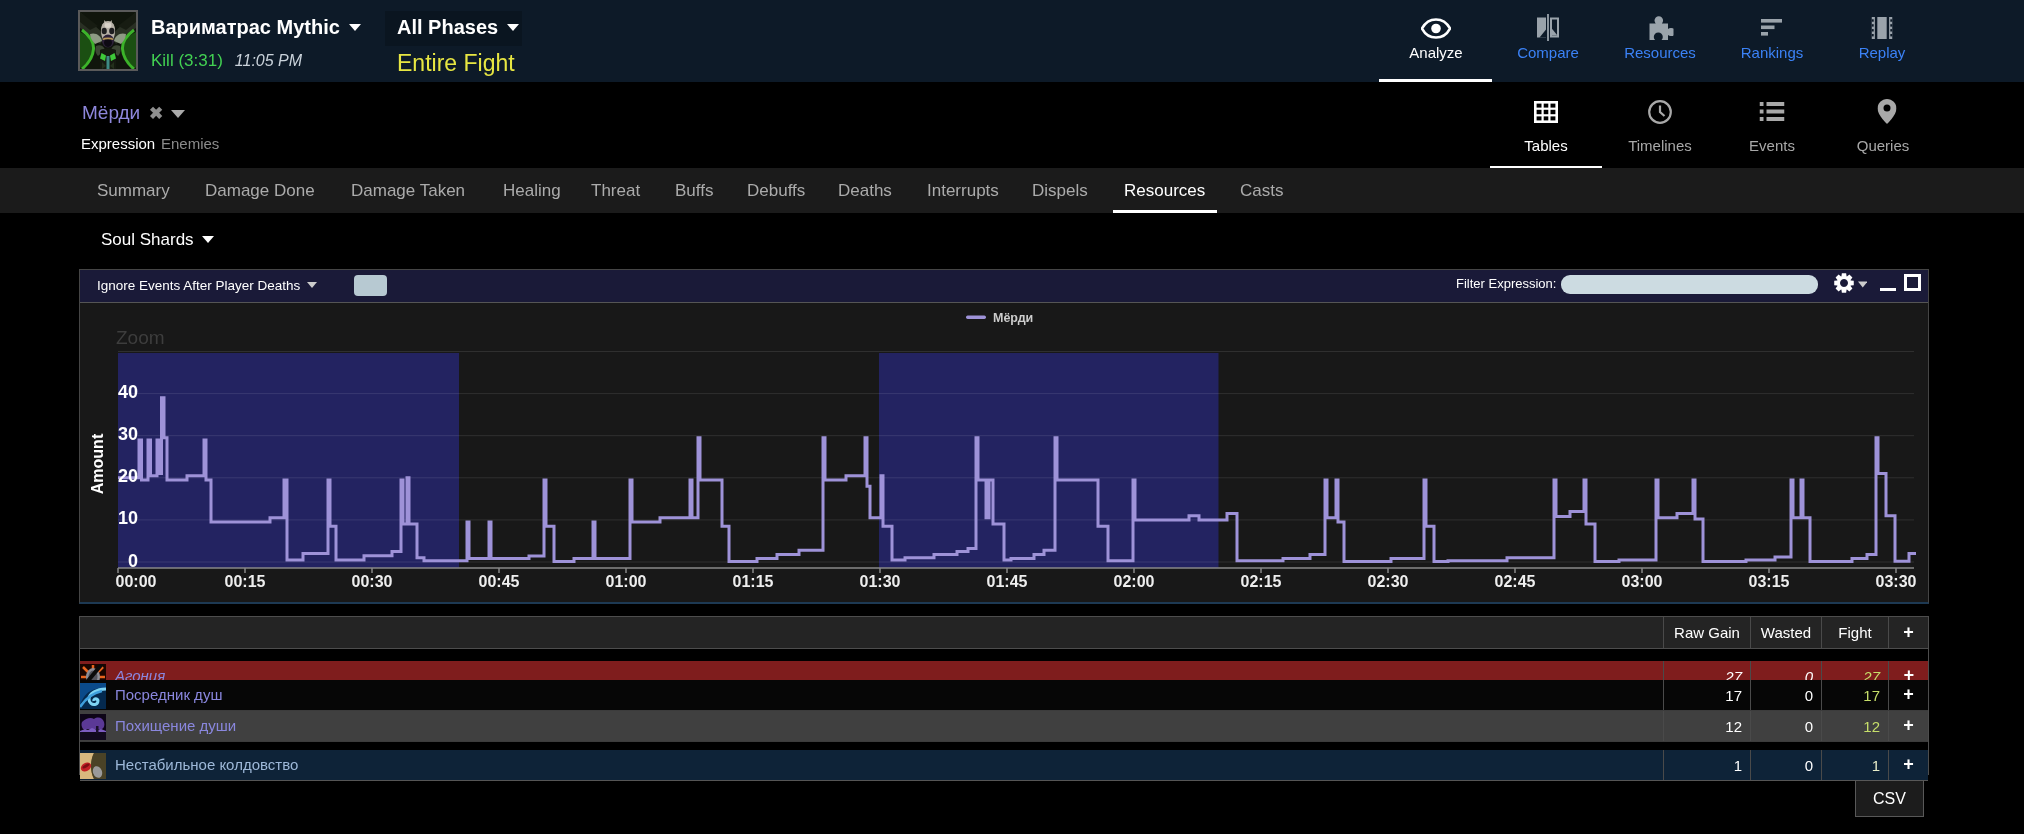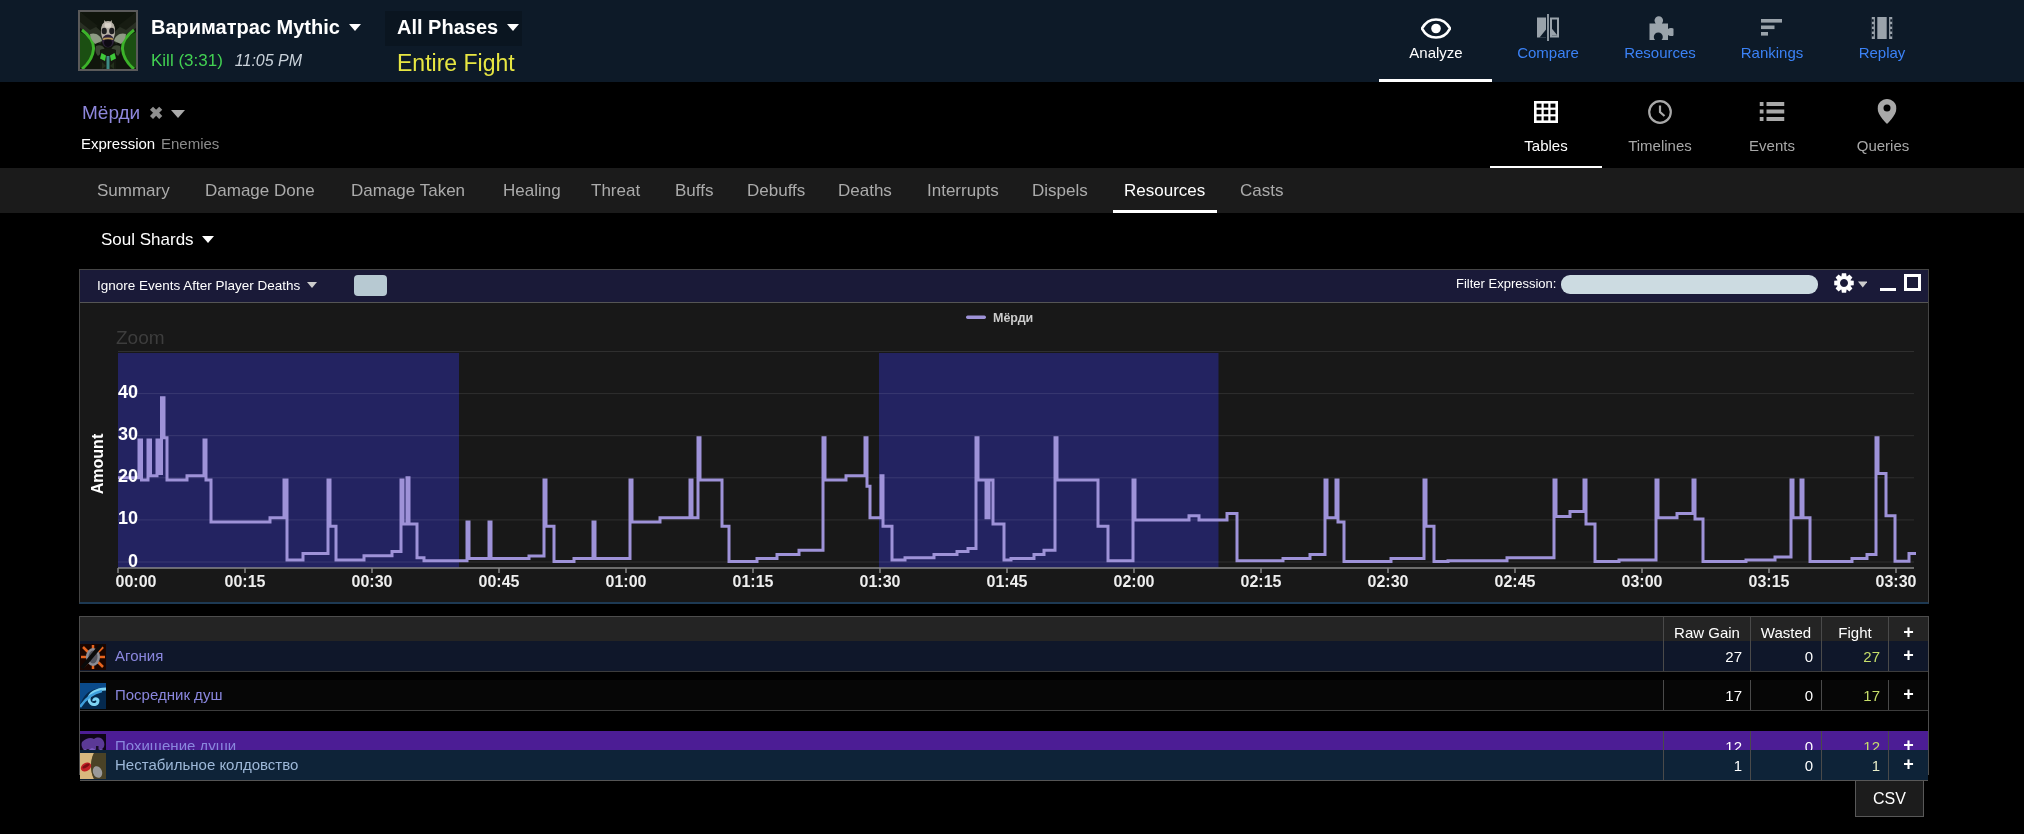--- a/index.html
+++ b/index.html
@@ -301,21 +301,21 @@
 </svg>
 </div>
 
 <div id="rtable">
   <div class="trow" id="thead">
     <div class="cell c1 hc">Raw Gain</div>
     <div class="cell c2 hc">Wasted</div>
     <div class="cell c3 hc">Fight</div>
     <div class="cell c4 plus" style="padding-top:5px;">+</div>
   </div>
-  <div class="trow" style="top:24px; background:#0f172a;">
+  <div class="trow" style="top:44px; background:#7f1d1d;font-style:italic;">
     <svg class="ricon" viewBox="0 0 26 26">
         <rect width="26" height="26" fill="#1a0500"></rect>
         <g stroke="#e8641e" stroke-width="2.5">
           <line x1="3" y1="3" x2="23" y2="23"></line>
           <line x1="23" y1="3" x2="3" y2="23"></line>
           <line x1="13" y1="1" x2="13" y2="25"></line>
           <line x1="1" y1="13" x2="25" y2="13"></line>
         </g>
         <ellipse cx="13" cy="13" rx="7" ry="9" fill="#8d8d95"></ellipse>
         <ellipse cx="13" cy="13" rx="4.5" ry="6.5" fill="#55555e"></ellipse>
@@ -333,21 +333,21 @@
         <path d="M0 22 C4 12 8 8 16 6 C22 4.5 26 7 26 7 L26 0 L0 0 Z" fill="#0a4a8a"></path>
         <path d="M26 6 C16 6 9 11 9 16 C9 20 12 22 15 21.5 C18 21 19 17 16.5 16 C15 15.4 13.5 16.5 13.8 18" fill="none" stroke="#7ed4f4" stroke-width="3"></path>
         <path d="M0 24 C6 15 12 10 22 8" fill="none" stroke="#3e9edc" stroke-width="2.5"></path>
       </svg>
     <div class="rname">Посредник душ</div>
     <div class="cell c1 num">17</div>
     <div class="cell c2 num">0</div>
     <div class="cell c3 num gain">17</div>
     <div class="cell c4 plus">+</div>
   </div>
-  <div class="trow" style="top:94px; background:#4c1d95;margin-top:20px;">
+  <div class="trow" style="top:94px; background:#404040;">
     <svg class="ricon" viewBox="0 0 26 26">
         <rect width="26" height="26" fill="#0d0517"></rect>
         <path d="M2 8 C6 4 11 3 14 5 C18 2 23 4 24 8 C25 11 24 14 22 15 L3 15 C1.5 13 1 10 2 8 Z" fill="#5b3996"></path>
         <path d="M0 17 L5 15 L8 16 L12 14 L17 16 L21 15 L26 17 L26 20 L0 20 Z" fill="#7c5cc0"></path>
         <rect x="0" y="18" width="26" height="8" fill="#120a1e"></rect>
         <rect x="16" y="12" width="2.5" height="7" fill="#1a0f2a"></rect>
       </svg>
     <div class="rname">Похищение души</div>
     <div class="cell c1 num">12</div>
     <div class="cell c2 num">0</div>

